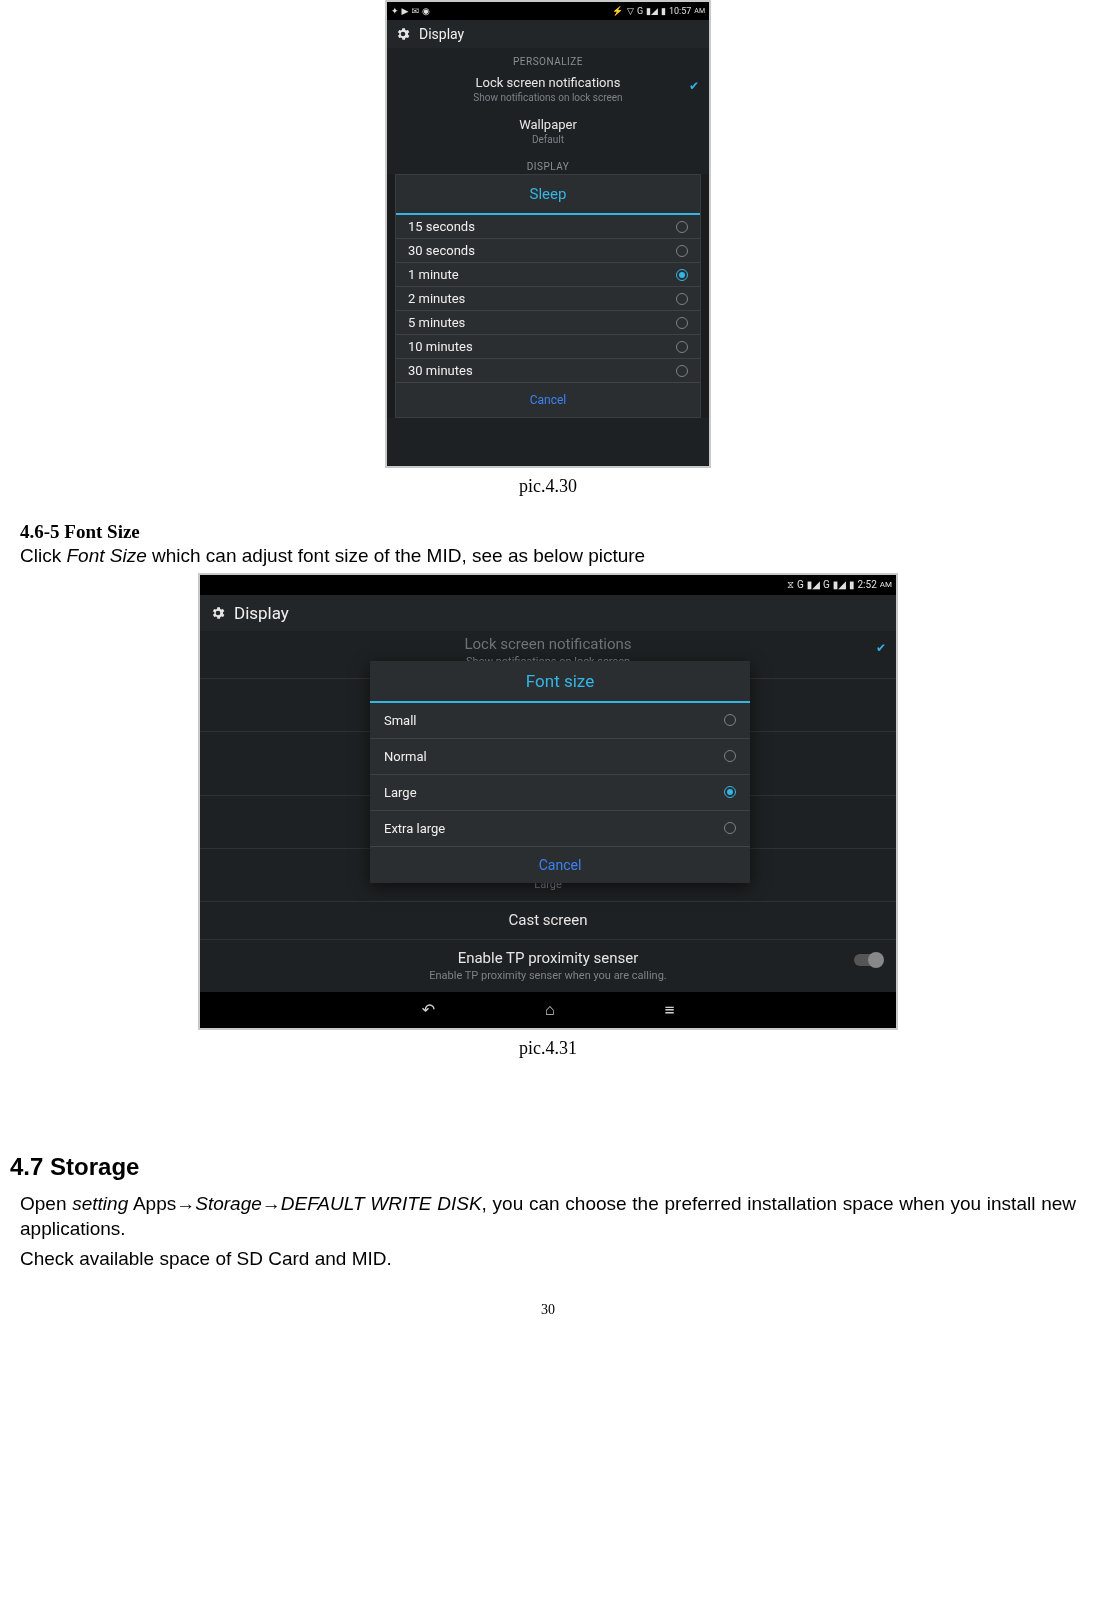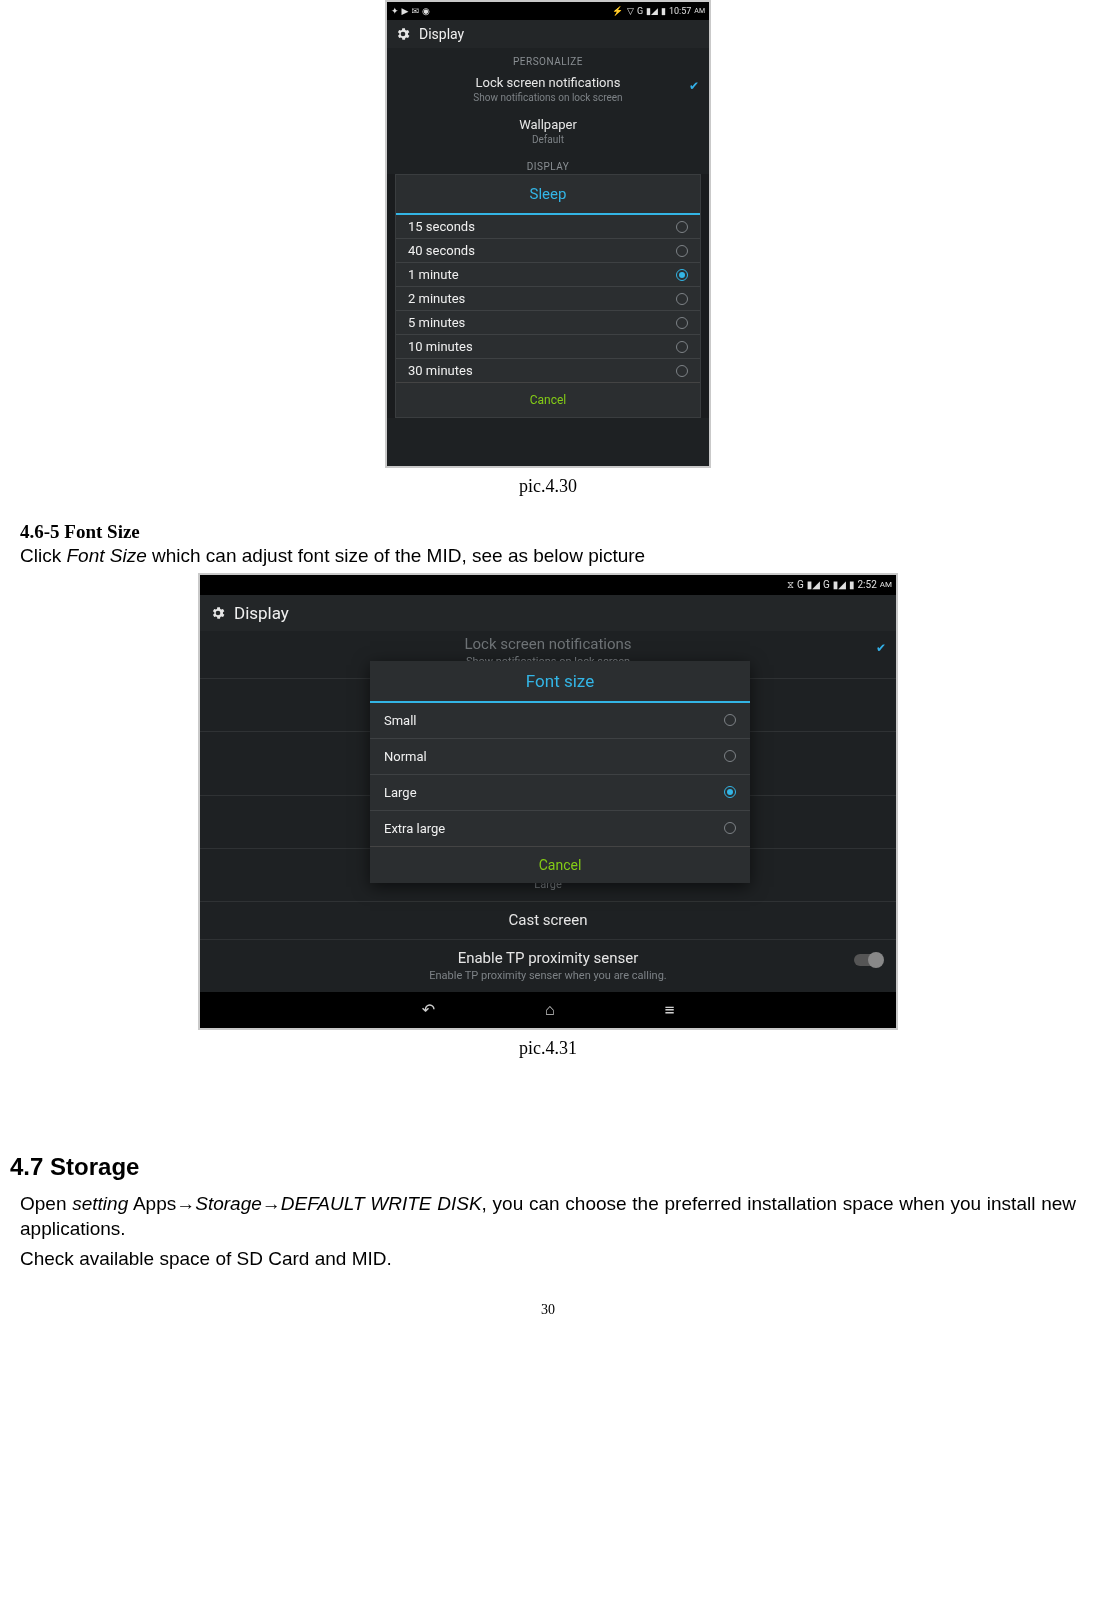--- a/index.html
+++ b/index.html
@@ -135,21 +135,21 @@
   }
   .radio.selected { border-color:#33b5e5; }
   .radio.selected::after {
     content:""; position:absolute; left:2px; top:2px; width:6px; height:6px;
     background:#33b5e5; border-radius:50%;
   }
   .dialog-cancel {
     text-align:center;
     padding:10px 0;
     font-size:12px;
-    color:#84cc16;
+    color:#3b82f6;
     background:#2b2e30;
     border-top:1px solid #444;
   }
   .bg-gap { height:48px; background:#1e2123; }
 
   
   .phone2 {
     width: 700px;
     margin: 4px auto 4px auto;
     background:#1e2022;
@@ -239,21 +239,21 @@
       </div>
       <div class="cat-label">DISPLAY</div>
 
       <div class="dialog">
         <div class="dialog-title">Sleep</div>
         <div class="dialog-option">
           <span>15 seconds</span>
           <span class="radio"></span>
         </div>
         <div class="dialog-option">
-          <span>40 seconds</span>
+          <span>30 seconds</span>
           <span class="radio"></span>
         </div>
         <div class="dialog-option">
           <span>1 minute</span>
           <span class="radio selected"></span>
         </div>
         <div class="dialog-option">
           <span>2 minutes</span>
           <span class="radio"></span>
         </div>

